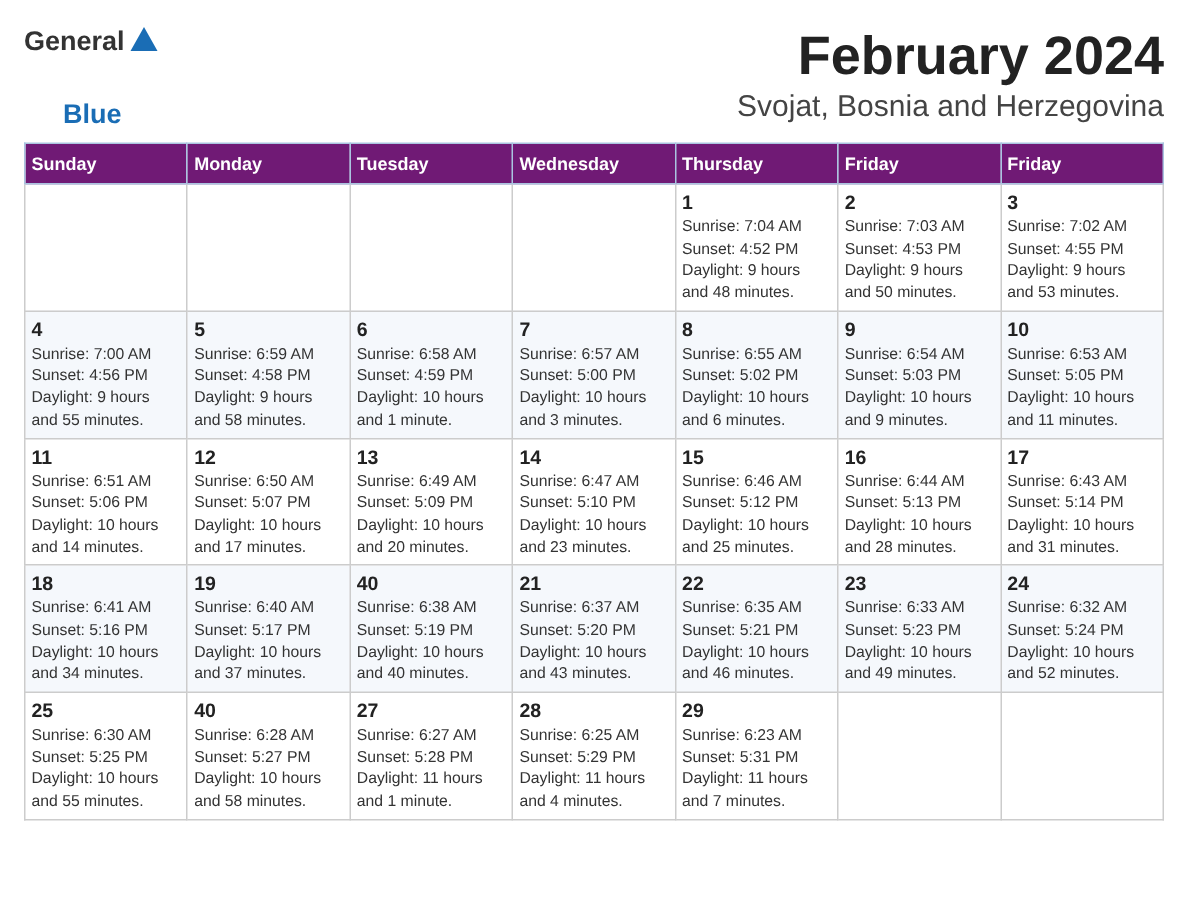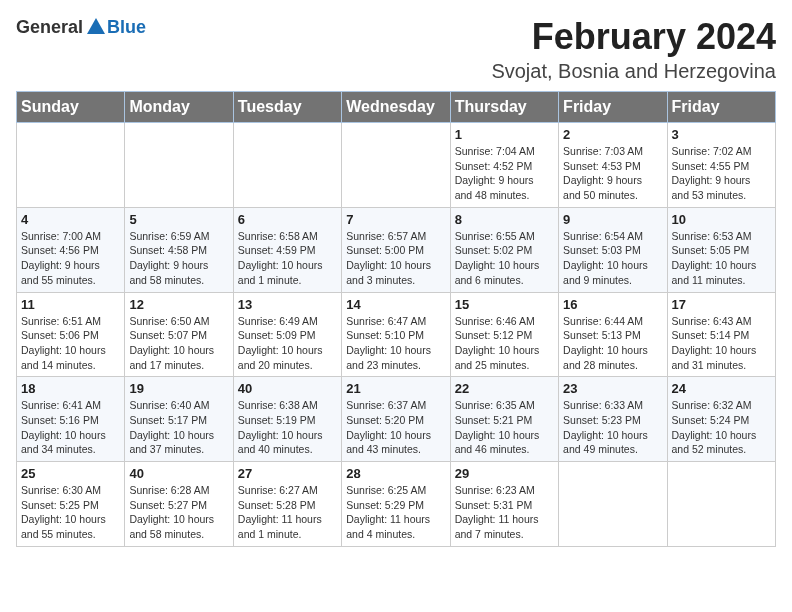--- a/index.html
+++ b/index.html
@@ -26,25 +26,25 @@
     .title-area { text-align: right; }
     .month-title { font-size: 36px; font-weight: bold; color: #222; }
     .location-title { font-size: 20px; color: #444; margin-top: 2px; }
 
     .calendar {
       width: 100%;
       border-collapse: collapse;
       font-size: 11px;
     }
     .calendar thead th {
-      background: #737373;
+      background: #701a75;
       color: #fff;
       padding: 6px 4px;
       text-align: left;
-      font-size: 16px;
+      font-size: 12px;
       font-weight: bold;
       border: 1px solid #aac4e0;
     }
     .calendar tbody td {
       border: 1px solid #ccc;
       vertical-align: top;
       padding: 4px 4px;
       width: 108px;
       min-height: 90px;
       color: #333;
@@ -65,21 +65,21 @@
       color: #333;
       line-height: 1.4;
     }
     .empty-cell { background: #fff; }
   </style>
 </head>
 <body>
 
 <div class="header-area">
   <div class="logo">
-    <div style="display:flex;flex-direction:row;align-items:flex-end;">
+    <div style="display:flex;flex-direction:column;align-items:center;gap:32px;">
       <div style="display:flex;align-items:center;">
         <span class="logo-text-general">General</span>
         <svg width="22" height="22" viewBox="0 0 22 22" style="margin-left:2px;">
           <polygon points="11,2 20,18 2,18" fill="#1a6db5"></polygon>
         </svg>
       </div>
       <span class="logo-text-blue" style="margin-top:-4px;">Blue</span>
     </div>
   </div>
   <div class="title-area">

